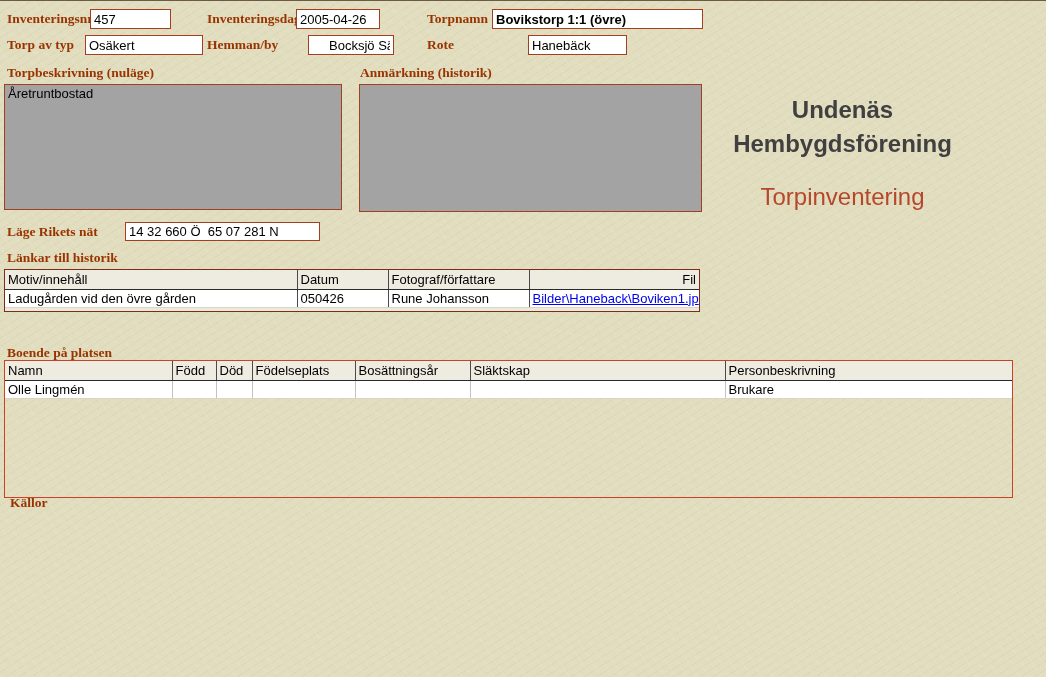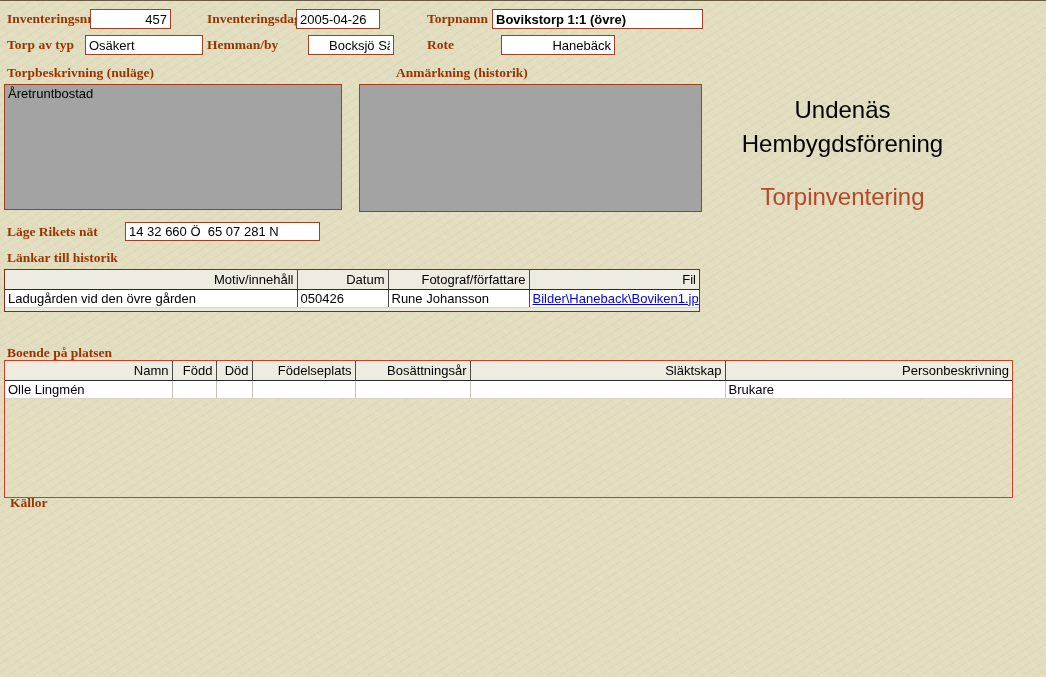--- a/index.html
+++ b/index.html
@@ -20,39 +20,39 @@
     white-space:nowrap;
   }
   .field{
     position:absolute;
     background:#ffffff;border:1px solid #a04020;
     font-family:"Liberation Sans", sans-serif;
     font-size:13px;color:#000;
     padding:0 3px;box-sizing:border-box;height:20px;
   }
   .field.bold{font-weight:bold;}
-  .field.right{text-align:right;}
+  .field.right{}
   textarea.area{
     position:absolute;background:#a3a3a3;border:1px solid #a04020;
     font-family:"Liberation Sans", sans-serif;font-size:13px;color:#000;
     padding:1px 3px;box-sizing:border-box;resize:none;outline:none;
   }
   .titleblock{position:absolute;left:700px;top:92px;width:285px;text-align:center;}
   .titleblock .main{
-    font-size:24px;font-weight:normal;color:#000000;line-height:34px;
+    font-size:24px;font-weight:bold;color:#404040;line-height:34px;
     font-family:"Liberation Sans", sans-serif;
   }
   .titleblock .sub{
     margin-top:22px;font-size:24px;font-weight:normal;color:#b5472a;
     font-family:"Liberation Sans", sans-serif;
   }
   table.grid{border-collapse:collapse;table-layout:fixed;width:100%;
     font-size:13px;color:#000;}
   table.grid th{
-    background:#eeebe1;font-weight:normal;text-align:right;
+    background:#eeebe1;font-weight:normal;text-align:left;
     border-left:1px solid #4a4a4a;border-bottom:1px solid #2a2a2a;
     height:19px;padding:0 3px;overflow:hidden;white-space:nowrap;box-sizing:border-box;
   }
   table.grid th:first-child{border-left:none;}
   table.grid td{
     background:#ffffff;height:18px;padding:0 3px;overflow:hidden;white-space:nowrap;
     border-bottom:1px solid #d8d5c8;box-sizing:border-box;
   }
   .links-wrap{
     position:absolute;left:4px;top:268px;width:694px;
@@ -80,24 +80,24 @@
 <input class="field right" style="left: 90px; top: 8px; width: 81px;" value="457">
 <input class="field" style="left: 296px; top: 8px; width: 84px;" value="2005-04-26">
 <input class="field bold" style="left: 492px; top: 8px; width: 211px;" value="Bovikstorp 1:1 (övre)">
 
 <span class="lbl" style="left:7px;top:36px;">Torp av typ</span>
 <span class="lbl" style="left:207px;top:36px;">Hemman/by</span>
 <span class="lbl" style="left:427px;top:36px;">Rote</span>
 
 <input class="field" style="left: 85px; top: 34px; width: 118px;" value="Osäkert">
 <input class="field" style="left: 308px; top: 34px; width: 86px; padding-left: 20px;" value="Bocksjö Säteri">
-<input class="field" style="left: 501px; top: 34px; width: 114px; text-align: right;" value="Hanebäck">
+<input class="field" style="left: 528px; top: 34px; width: 99px;" value="Hanebäck">
 
 <span class="lbl" style="left:7px;top:64px;">Torpbeskrivning (nuläge)</span>
-<span class="lbl" style="left:360px;top:64px;margin-left:36px;">Anmärkning (historik)</span>
+<span class="lbl" style="left:360px;top:64px;">Anmärkning (historik)</span>
 <textarea class="area" style="left: 4px; top: 83px; width: 338px; height: 126px;">Åretruntbostad</textarea>
 <textarea class="area" style="left: 359px; top: 83px; width: 343px; height: 128px;"></textarea>
 
 <div class="titleblock">
   <div class="main">Undenäs Hembygdsförening</div>
   <div class="sub">Torpinventering</div>
 </div>
 
 <span class="lbl" style="left:7px;top:223px;">Läge Rikets nät</span>
 <input class="field" style="left: 125px; top: 221px; width: 195px; height: 19px;" value="14 32 660 Ö  65 07 281 N">

